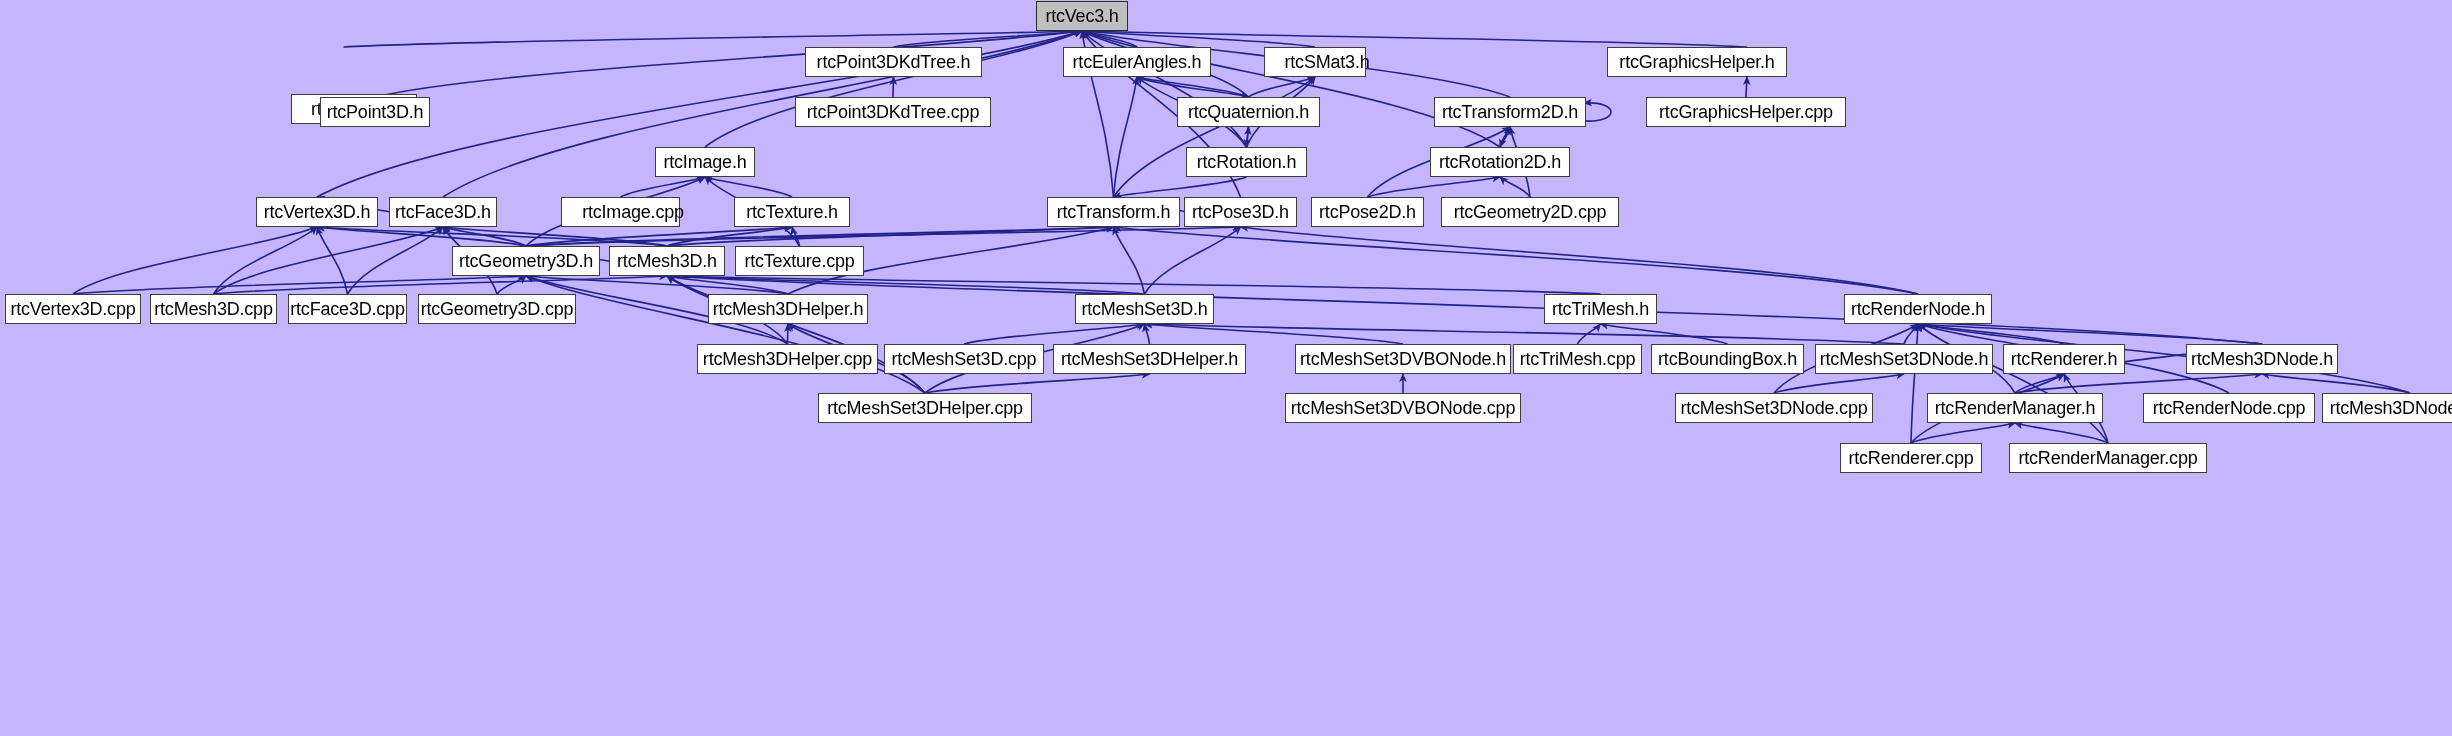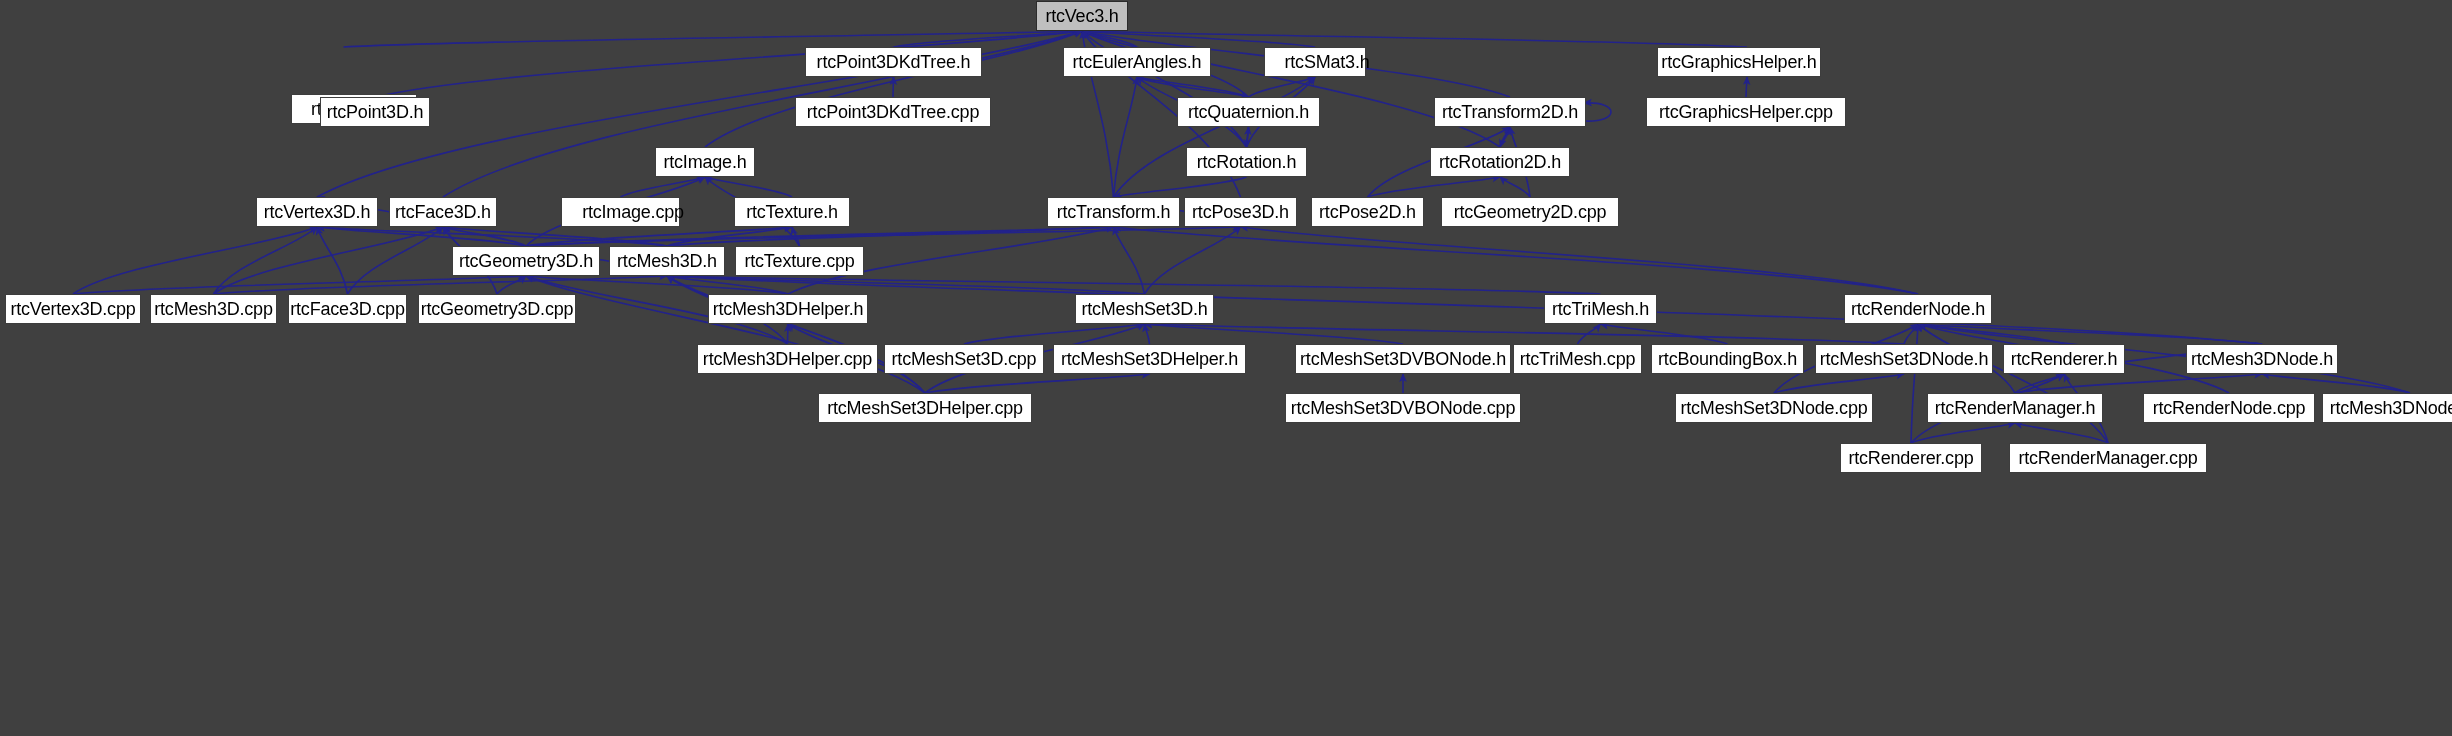--- a/index.html
+++ b/index.html
@@ -8,21 +8,21 @@
     padding: 0;
     background: #ffffff;
   }
   body {
     font-family: "Liberation Sans", sans-serif;
   }
   #graph {
     position: relative;
     width: 2452px;
     height: 736px;
-    background: #404040;
+    background: #c4b5fd;
     overflow: hidden;
     text-decoration: underline;
   }
   #edges {
     position: absolute;
     left: 0;
     top: 0;
     width: 2452px;
     height: 736px;
     pointer-events: none;
@@ -177,21 +177,21 @@
       </div>
       <div class="node" style="left: 805px; top: 47px; width: 177px;">
         <span class="node-label">rtcPoint3DKdTree.h</span>
       </div>
       <div class="node" style="left: 1063px; top: 47px; width: 148px;">
         <span class="node-label">rtcEulerAngles.h</span>
       </div>
       <div class="node" style="left: 1264px; top: 47px; width: 102px; padding-left: 24px;">
         <span class="node-label">rtcSMat3.h</span>
       </div>
-      <div class="node" style="left: 1657px; top: 47px; width: 164px;">
+      <div class="node" style="left: 1607px; top: 47px; width: 180px;">
         <span class="node-label">rtcGraphicsHelper.h</span>
       </div>
       <div class="node" style="left: 320px; top: 97px; width: 110px;">
         <span class="node-label">rtcPoint3D.h</span>
       </div>
       <div class="node" style="left: 795px; top: 97px; width: 196px;">
         <span class="node-label">rtcPoint3DKdTree.cpp</span>
       </div>
       <div class="node" style="left: 1177px; top: 97px; width: 143px;">
         <span class="node-label">rtcQuaternion.h</span>

